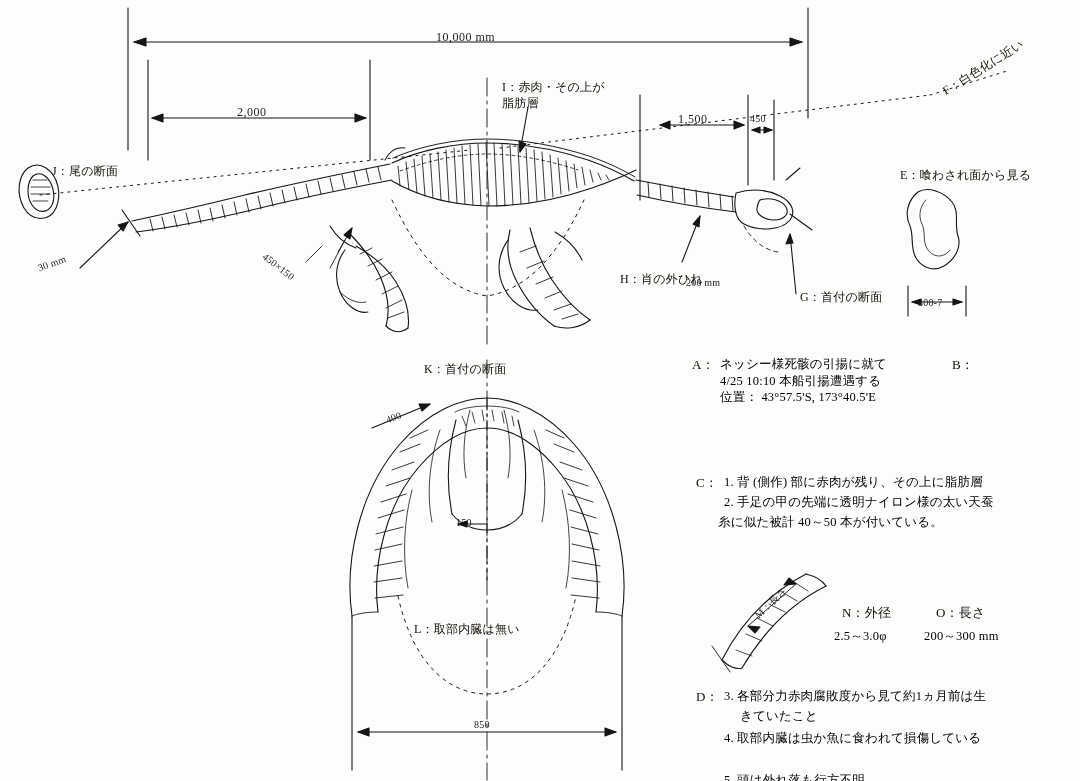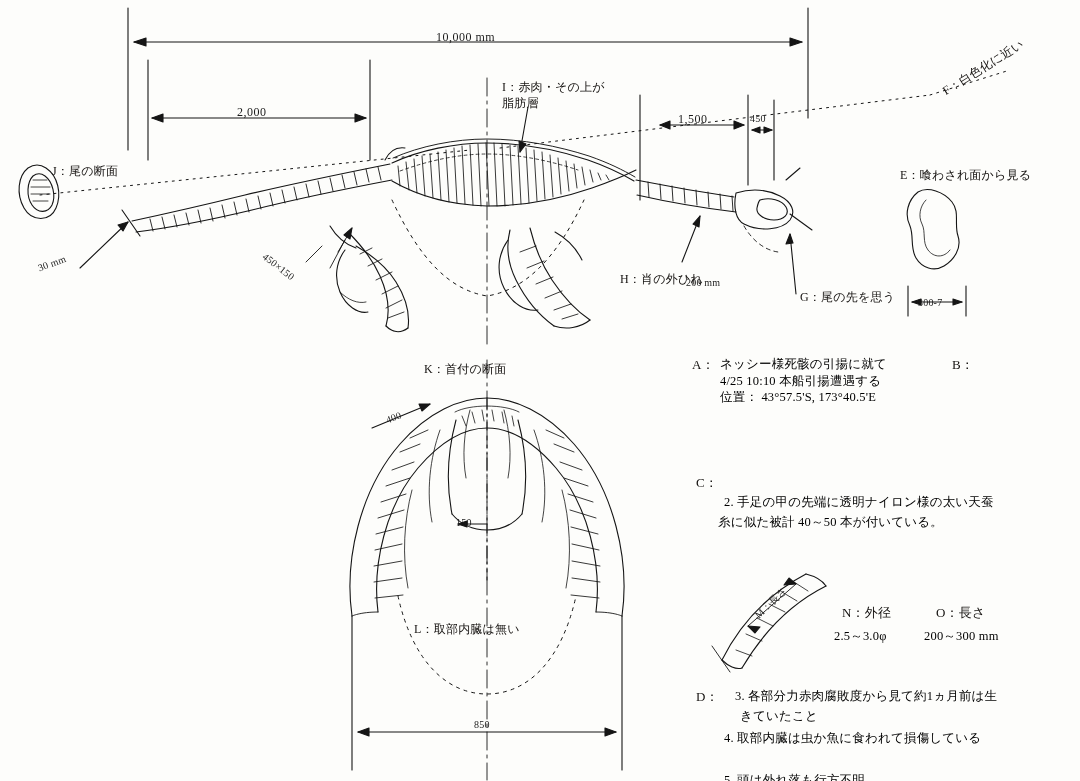--- a/index.html
+++ b/index.html
@@ -334,41 +334,42 @@
   <div class="lbl dim-sm rot-38" style="left:268px; top:250px;">450×150</div>
   <div class="lbl dim-sm" style="left:686px; top:276px;">200 mm</div>
   <div class="lbl dim-sm" style="left:918px; top:296px;">300-7</div>
 
   <div class="lbl cap" style="left:502px; top:64px;margin-top:16px;">I：赤肉・その上が
 脂肪層</div>
   <div class="lbl cap rot-neg32" style="left:940px; top:86px;">F：白色化に近い</div>
   <div class="lbl cap" style="left:8px; top:164px;margin-left:44px;">J：尾の断面</div>
   <div class="lbl cap" style="left:900px; top:168px;">E：喰わされ面から見る</div>
   <div class="lbl cap" style="left:620px; top:272px;">H：肖の外ひれ</div>
-  <div class="lbl cap" style="left:800px; top:290px;">G：尾の先を思う</div>
+  <div class="lbl cap" style="left:800px; top:290px;">G：首付の断面</div>
 
   <div class="lbl cap" style="left:424px; top:362px;">K：首付の断面</div>
   <div class="lbl dim-sm rot-neg20" style="left:384px; top:414px;">400</div>
   <div class="lbl dim-sm" style="left:456px; top:516px;">150</div>
   <div class="lbl dim-sm" style="left:474px; top:718px;">850</div>
   <div class="lbl cap" style="left:414px; top:622px;text-align:center;">L：取部内臓は無い</div>
 
   <div class="lbl note-strong" style="left:692px; top:356px;">A：</div>
   <div class="lbl note" style="left:720px; top:356px;">ネッシー様死骸の引揚に就て
 4/25 10:10 本船引揚遭遇する
 位置： 43°57.5'S, 173°40.5'E</div>
 
   <div class="lbl note-strong" style="left:952px; top:356px;">B：</div>
 
   <div class="lbl note-strong" style="left:696px; top:474px;">C：</div>
+  <div class="lbl note" style="left:724px; top:474px;">1. 背 (側作) 部に赤肉が残り、その上に脂肪層</div>
   <div class="lbl note" style="left:724px; top:494px;">2. 手足の甲の先端に透明ナイロン様の太い天蚕</div>
   <div class="lbl note" style="left:718px; top:514px;">糸に似た被計 40～50 本が付いている。</div>
 
   <div class="lbl note-strong" style="left:696px; top:688px;">D：</div>
-  <div class="lbl note" style="left:724px; top:688px;margin-left:11px;">3. 各部分力赤肉腐敗度から見て約1ヵ月前は生</div>
+  <div class="lbl note" style="left:724px; top:688px;">3. 各部分力赤肉腐敗度から見て約1ヵ月前は生</div>
   <div class="lbl note" style="left:740px; top:708px;">きていたこと</div>
   <div class="lbl note" style="left:724px; top:730px;">4. 取部内臓は虫か魚に食われて損傷している</div>
   <div class="lbl note" style="left:724px; top:772px;text-decoration:underline;">5. 頭は外れ落も行方不明</div>
 
   <div class="lbl dim-sm rot-neg45" style="left:752px; top:612px;">M：長さ</div>
   <div class="lbl note-strong" style="left:842px; top:604px;">N：外径</div>
   <div class="lbl note-strong" style="left:936px; top:604px;">O：長さ</div>
   <div class="lbl note" style="left:834px; top:628px;">2.5～3.0φ</div>
   <div class="lbl note" style="left:924px; top:628px;">200～300 mm</div>
 

